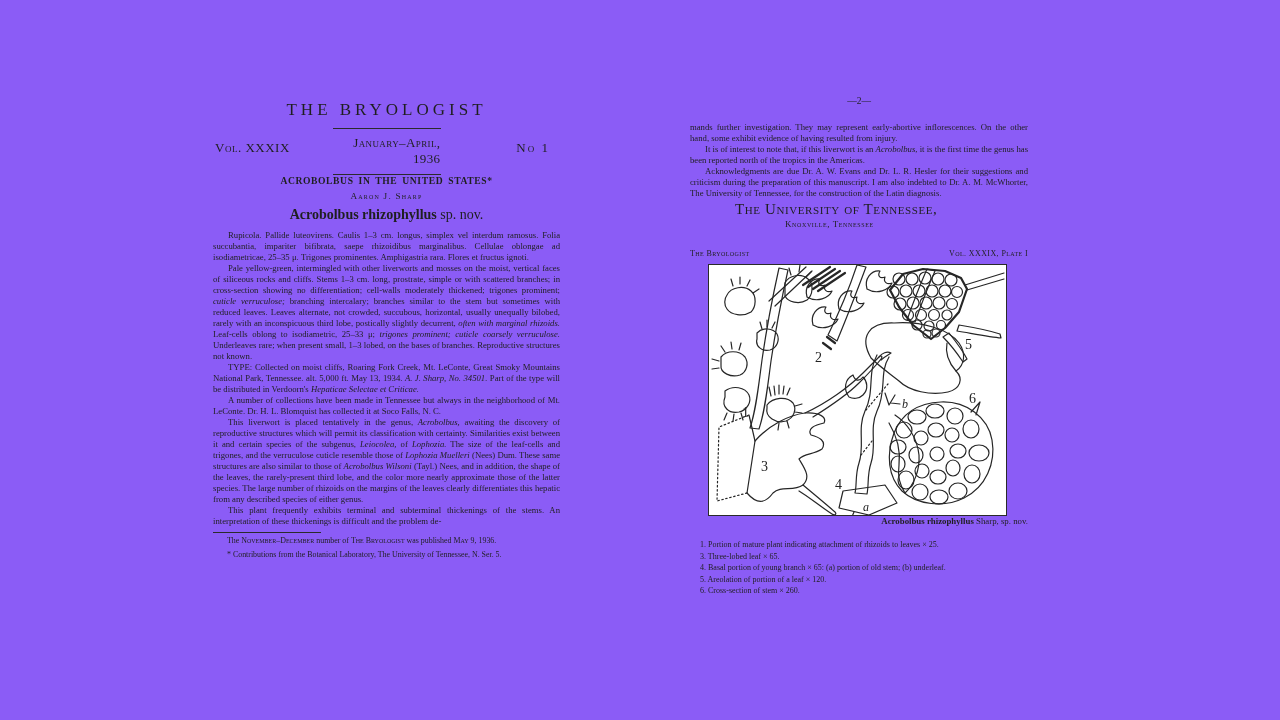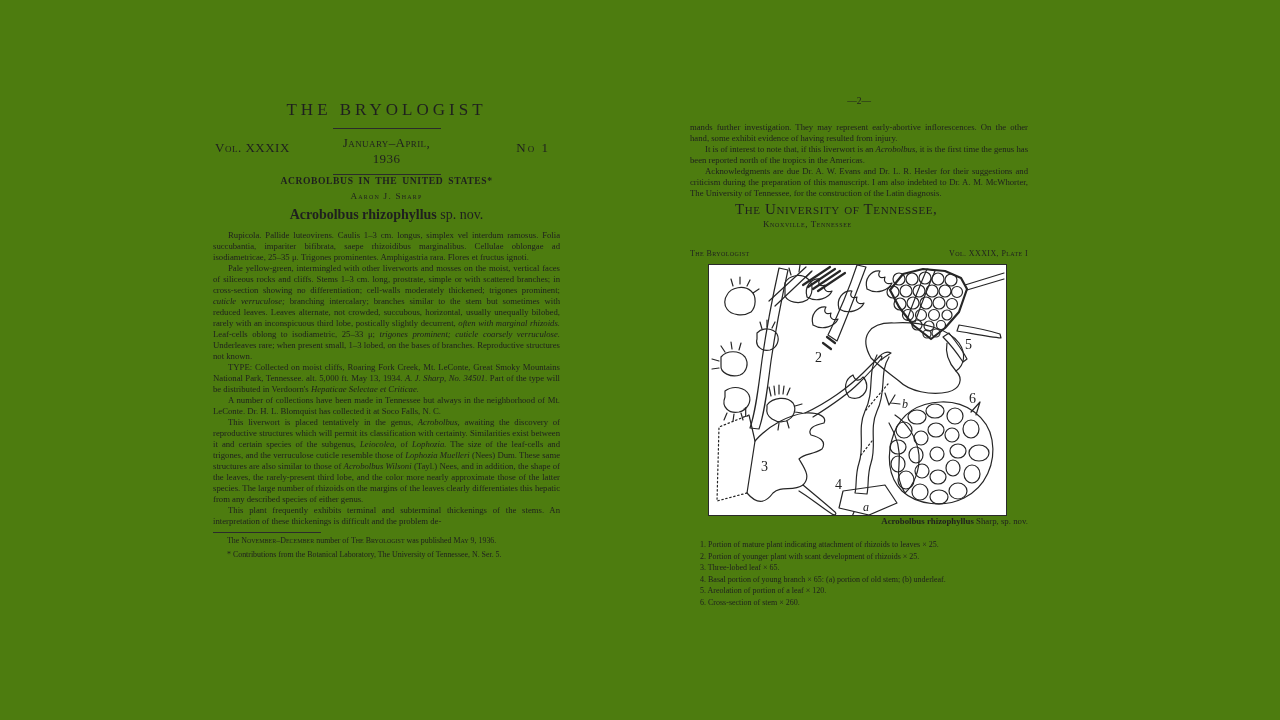--- a/index.html
+++ b/index.html
@@ -1,44 +1,44 @@
 <!DOCTYPE html>
 <html><head>
 <meta charset="utf-8">
 <style>
   html,body{margin:0;padding:0;}
   body{width:1280px;height:720px;background:#ffffff;position:relative;overflow:hidden;
        font-family:"Liberation Serif","DejaVu Serif",serif;color:#1f1f1f;
        -webkit-font-smoothing:antialiased;}
-  .sheet{position:absolute;top:0;left:0;width:1280px;height:720px;background:#4d7c0f;}
+  .sheet{position:absolute;top:0;left:0;width:1280px;height:720px;background:#8b5cf6;}
 
   
   .page-left{position:absolute;left:213px;top:100px;width:347px;}
   .j-title{font-size:17px;letter-spacing:4px;text-align:center;font-weight:normal;margin:0;}
   .masthead{position:relative;margin-top:8px;height:32px;font-size:13px;}
   .sc{font-variant:small-caps;}
   .mast-vol{position:absolute;left:2px;top:12px;letter-spacing:0.5px;}
   .mast-no{position:absolute;right:10px;top:12px;letter-spacing:2px;}
-  .mast-center{margin:0 auto;width:108px;text-align:center;border-top:1px solid #2b2b2b;
+  .mast-center{margin:0 auto;width:108px;text-align:right;border-top:1px solid #2b2b2b;
                border-bottom:1px solid #2b2b2b;padding:6px 0 7px;letter-spacing:0.4px;}
   .art-title{margin-top:15px;text-align:center;font-weight:bold;font-size:9.6px;letter-spacing:0.6px;word-spacing:2px;}
   .author{margin-top:5px;text-align:center;font-size:9.2px;letter-spacing:1.2px;}
   .species-head{margin-top:6px;text-align:center;font-size:14px;}
   .bodytext{margin-top:7px;}
   .bodytext p{font-size:8.7px;line-height:11px;text-align:justify;text-indent:15px;margin:0;}
   .bodytext p.noindent{text-indent:0;}
   .fn-rule{width:108px;border:none;border-top:1px solid #2b2b2b;margin:5px 0 0 0;}
   .footnote{font-size:7.9px;line-height:10.6px;text-indent:14px;margin-top:3px;}
 
   
   .page-right{position:absolute;left:690px;top:96px;width:338px;}
   .pgnum{text-align:center;font-size:9.5px;margin:0;}
   .page-right .bodytext{margin-top:16px;}
   .sig1{margin:2px 0 0 45px;font-size:15px;letter-spacing:0.6px;}
-  .sig2{margin:1px 0 0 73px;font-size:9px;letter-spacing:0.6px;}
+  .sig2{margin:1px 0 0 95px;font-size:9px;letter-spacing:0.6px;}
   .plate-head{margin-top:20px;display:flex;justify-content:space-between;font-size:8px;letter-spacing:0.4px;}
   .plate-box{margin:6px 0 0 18px;width:297px;height:250px;border:1.6px solid #2a2a2a;background:#fff;}
   .plate-box svg{display:block;}
   .caption{text-align:right;font-size:8.8px;}
   .legend{margin-top:13px;padding-left:10px;}
   .legend div{font-size:8px;line-height:11.6px;}
 
   
   .s{stroke:#262626;fill:none;stroke-width:1.2;stroke-linecap:round;stroke-linejoin:round;}
   .sh{stroke:#262626;fill:none;stroke-width:2.2;stroke-linecap:round;stroke-linejoin:round;}
@@ -206,21 +206,20 @@
           <ellipse class="s" cx="228" cy="189" rx="7" ry="7"></ellipse>
           <text class="fig-num" x="260" y="138">6</text>
         </g>
       </svg>
     </div>
 
     <div class="caption"><span style="font-weight: bold;">Acrobolbus rhizophyllus</span><span> Sharp, sp. nov.</span></div>
 
     <div class="legend">
       <div>1.  Portion of mature plant indicating attachment of rhizoids to leaves × 25.</div>
-      <div>2.  Portion of younger plant with scant development of rhizoids × 25.</div>
       <div>3.  Three-lobed leaf × 65.</div>
       <div>4.  Basal portion of young branch × 65: (a) portion of old stem; (b) underleaf.</div>
       <div>5.  Areolation of portion of a leaf × 120.</div>
       <div>6.  Cross-section of stem × 260.</div>
     </div>
   </div>
 
 </div>
 
 </body></html>

